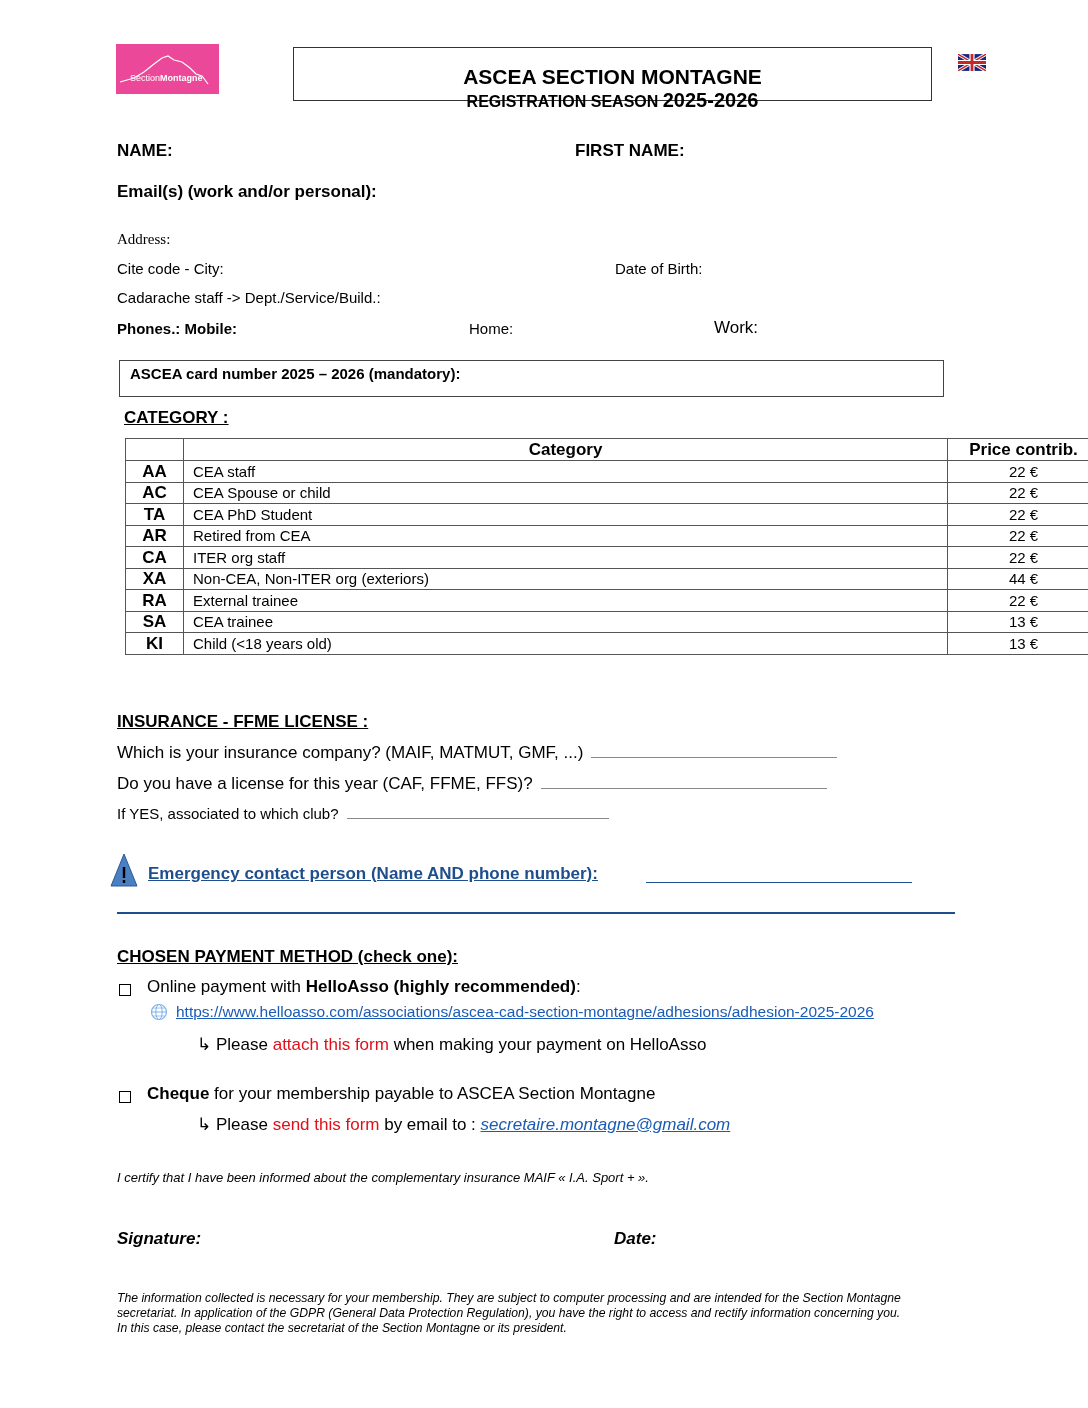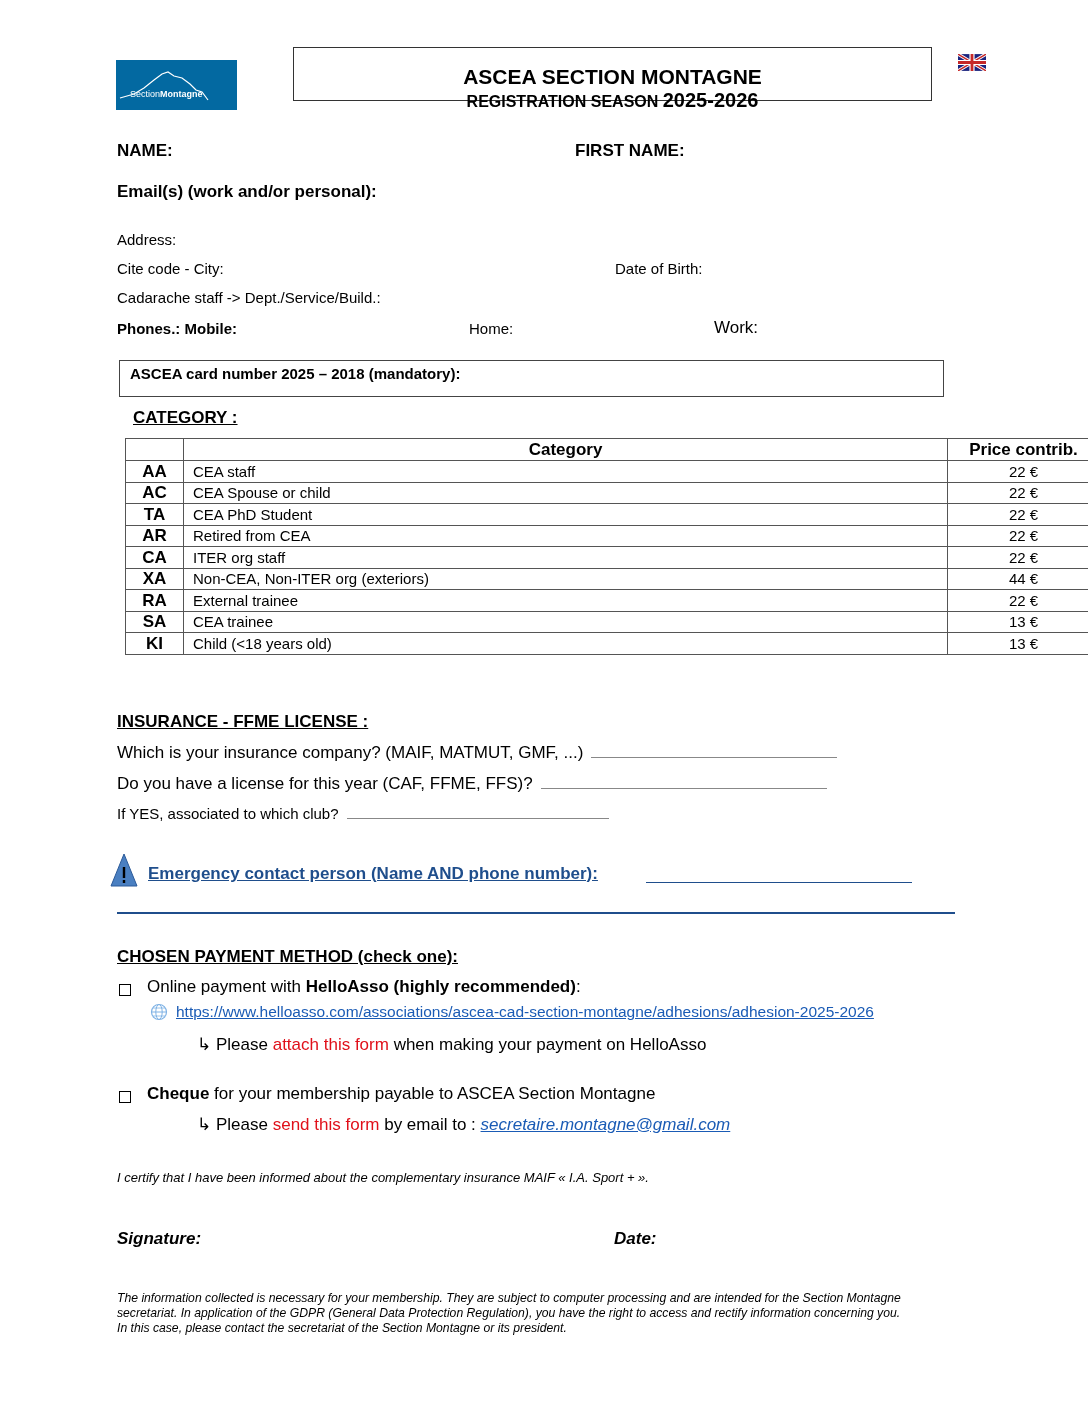--- a/index.html
+++ b/index.html
@@ -1,20 +1,20 @@
 <!DOCTYPE html>
 <html><head>
 <meta charset="utf-8">
 <style>
   html, body { margin:0; padding:0; background:#ffffff; }
   body { width:1088px; height:1408px; position:relative; font-family:"Liberation Sans", sans-serif; color:#000; overflow:hidden; }
   .abs { position:absolute; }
   .b { font-weight:bold; }
   .u { text-decoration:underline; }
-  .logo { left:116px; top:60px; width:121px; height:50px; background:#0369a1; }
+  .logo { left:116px; top:44px; width:103px; height:50px; background:#ec4899; }
   .logo svg { position:absolute; left:0; top:0; }
   .logo-text { position:absolute; left:14px; top:29px; font-size:9px; color:#fff; white-space:nowrap; }
   .logo-text b { font-weight:bold; }
   .title-box { left:293px; top:47px; width:639px; height:54px; border:1.5px solid #333; box-sizing:border-box; text-align:center; }
   .title-1 { font-size:21px; font-weight:bold; margin-top:17px; line-height:24px; }
   .title-2 { font-size:16px; font-weight:bold; line-height:22px; }
   .title-2 .yr { font-size:20px; }
   .flag { left:958px; top:54px; width:28px; height:17px; }
   .lbl-lg { font-size:17px; font-weight:bold; }
   .lbl-sm { font-size:15px; }
@@ -55,33 +55,33 @@
     <path d="M0,0 L60,36 M60,0 L0,36" stroke="#fff" stroke-width="7"></path>
     <path d="M0,0 L60,36 M60,0 L0,36" stroke="#c62828" stroke-width="3"></path>
     <path d="M30,0 V36 M0,18 H60" stroke="#fff" stroke-width="11"></path>
     <path d="M30,0 V36 M0,18 H60" stroke="#c62828" stroke-width="6"></path>
   </svg>
 </div>
 
 <div class="abs lbl-lg" style="left:117px; top:141px;text-align:right;">NAME:</div>
 <div class="abs lbl-lg" style="left:575px; top:141px;">FIRST NAME:</div>
 <div class="abs lbl-lg" style="left:117px; top:182px;">Email(s) (work and/or personal):</div>
-<div class="abs lbl-sm" style="left:117px; top:231px;">Address:</div>
+<div class="abs lbl-sm" style="left:117px; top:231px;font-family:Liberation Serif, serif;">Address:</div>
 <div class="abs lbl-sm" style="left:117px; top:260px;">Cite code - City:</div>
 <div class="abs lbl-sm" style="left:615px; top:260px;">Date of Birth:</div>
 <div class="abs lbl-sm" style="left:117px; top:289px;">Cadarache staff -&gt; Dept./Service/Build.:</div>
 <div class="abs b" style="left:117px; top:320px; font-size:15px;">Phones.: Mobile:</div>
 <div class="abs lbl-sm" style="left:469px; top:320px;">Home:</div>
 <div class="abs" style="left:714px; top:318px; font-size:17px;">Work:</div>
 
 <div class="abs card-box">
-  <span>ASCEA card number 2025 – 2018 (mandatory):</span>
+  <span>ASCEA card number 2025 – 2026 (mandatory):</span>
 </div>
 
-<div class="abs lbl-lg u" style="left:133px; top:408px;">CATEGORY :</div>
+<div class="abs lbl-lg u" style="left:124px; top:408px;">CATEGORY :</div>
 
 <table class="cat">
   <thead>
     <tr>
       <th></th>
       <th>Category</th>
       <th>Price contrib.</th>
     </tr>
   </thead>
   <tbody>

